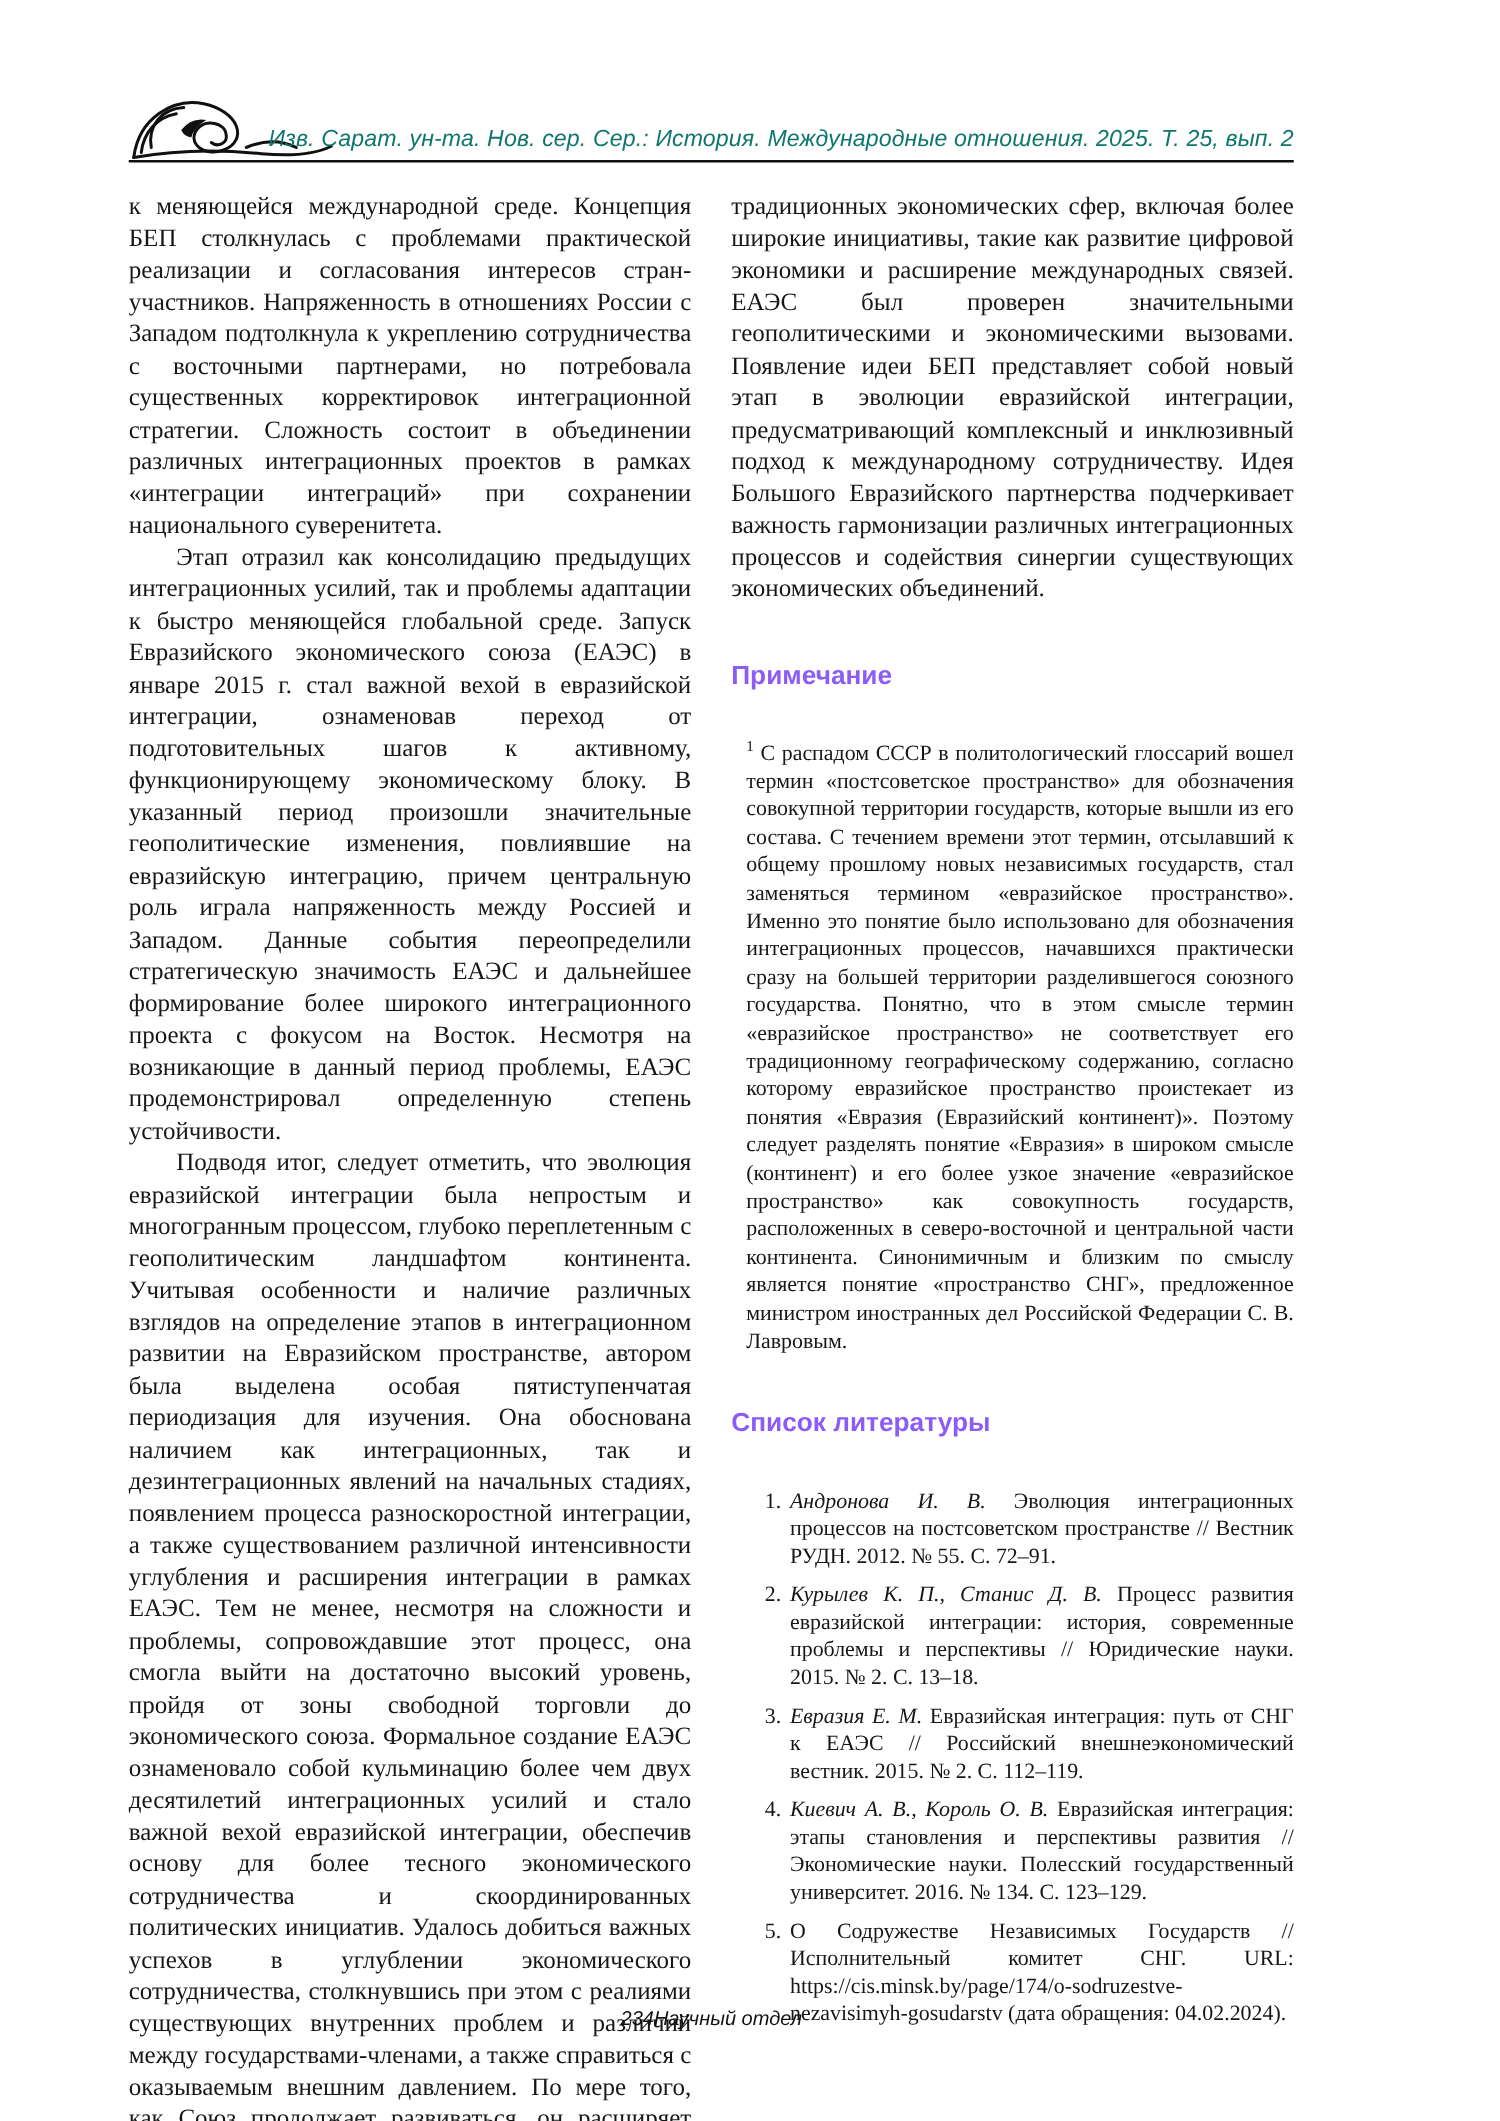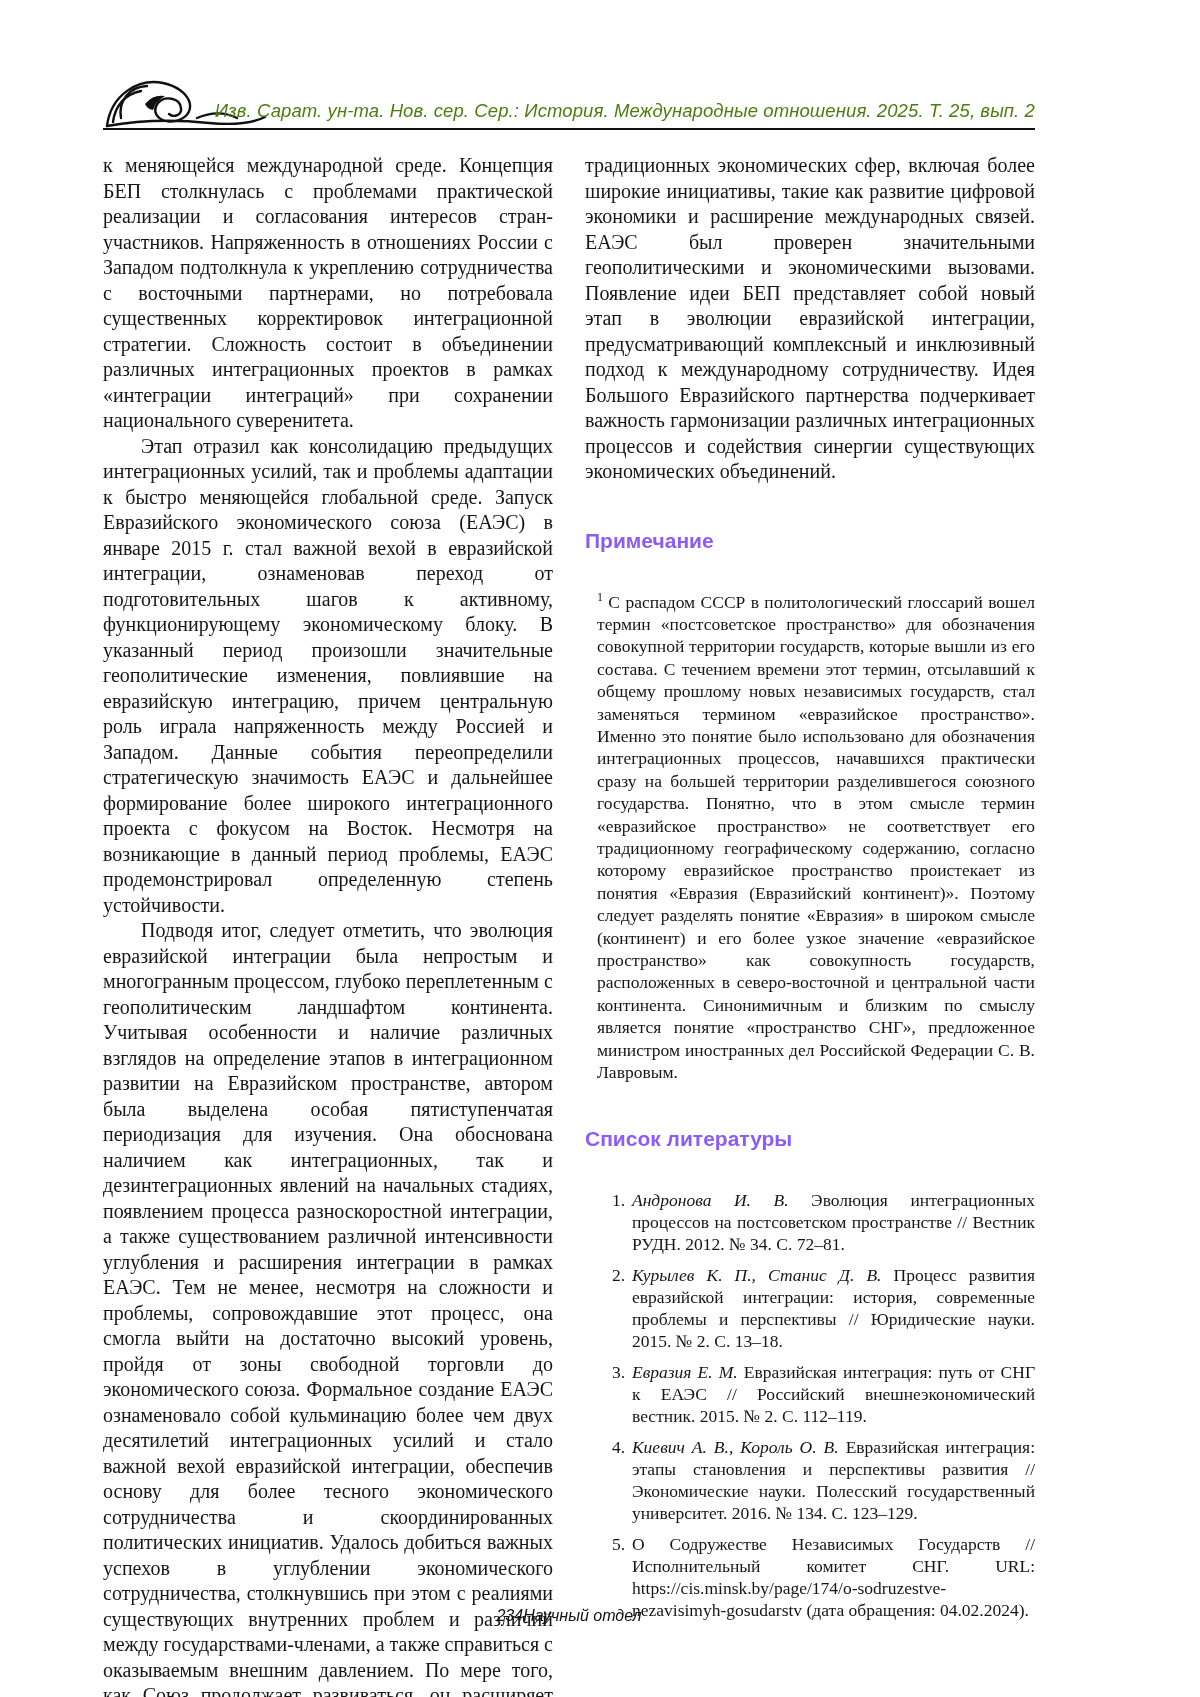--- a/index.html
+++ b/index.html
@@ -26,21 +26,21 @@
     position:absolute;
     left:-2px; bottom:-4px;
   }
   .journal-line{
     position:absolute;
     right:0; bottom:6px;
     font-family:"Liberation Sans", sans-serif;
     font-style:italic;
     font-size:18.5px;
     letter-spacing:0.1px;
-    color:#4d7c0f;
+    color:#0f766e;
     white-space:nowrap;
   }
   .header-rule{
     border:none;
     border-top:2.2px solid #101010;
     margin:0 0 0 0;
   }
   
   .columns{
     display:flex;
@@ -143,21 +143,21 @@
 
         <h2 class="section-heading">Примечание</h2>
 
         <p class="footnote"><sup>1</sup> <span>С распадом СССР в политологический глоссарий вошел термин «постсоветское пространство» для обозначения совокупной территории государств, которые вышли из его состава. С течением времени этот термин, отсылавший к общему прошлому новых независимых государств, стал заменяться термином «евразийское пространство». Именно это понятие было использовано для обозначения интеграционных процессов, начавшихся практически сразу на большей территории разделившегося союзного государства. Понятно, что в этом смысле термин «евразийское пространство» не соответствует его традиционному географическому содержанию, согласно которому евразийское пространство проистекает из понятия «Евразия (Евразийский континент)». Поэтому следует разделять понятие «Евразия» в широком смысле (континент) и его более узкое значение «евразийское пространство» как совокупность государств, расположенных в северо-восточной и центральной части континента. Синонимичным и близким по смыслу является понятие «пространство СНГ», предложенное министром иностранных дел Российской Федерации С. В. Лавровым.</span></p>
 
         <h2 class="section-heading">Список литературы</h2>
 
         <ol class="refs">
           <li>
             <span class="ref-num">1.</span><span class="ref-authors">Андронова И. В.</span>
-            <span>Эволюция интеграционных процессов на постсоветском пространстве // Вестник РУДН. 2012. № 34. С. 72–81.</span>
+            <span>Эволюция интеграционных процессов на постсоветском пространстве // Вестник РУДН. 2012. № 55. С. 72–91.</span>
           </li>
           <li>
             <span class="ref-num">2.</span><span class="ref-authors">Курылев К. П., Станис Д. В.</span>
             <span>Процесс развития евразийской интеграции: история, современные проблемы и перспективы // Юридические науки. 2015. № 2. С. 13–18.</span>
           </li>
           <li>
             <span class="ref-num">3.</span><span class="ref-authors">Евразия Е. М.</span>
             <span>Евразийская интеграция: путь от СНГ к ЕАЭС // Российский внешнеэкономический вестник. 2015. № 2. С. 112–119.</span>
           </li>
           <li>

